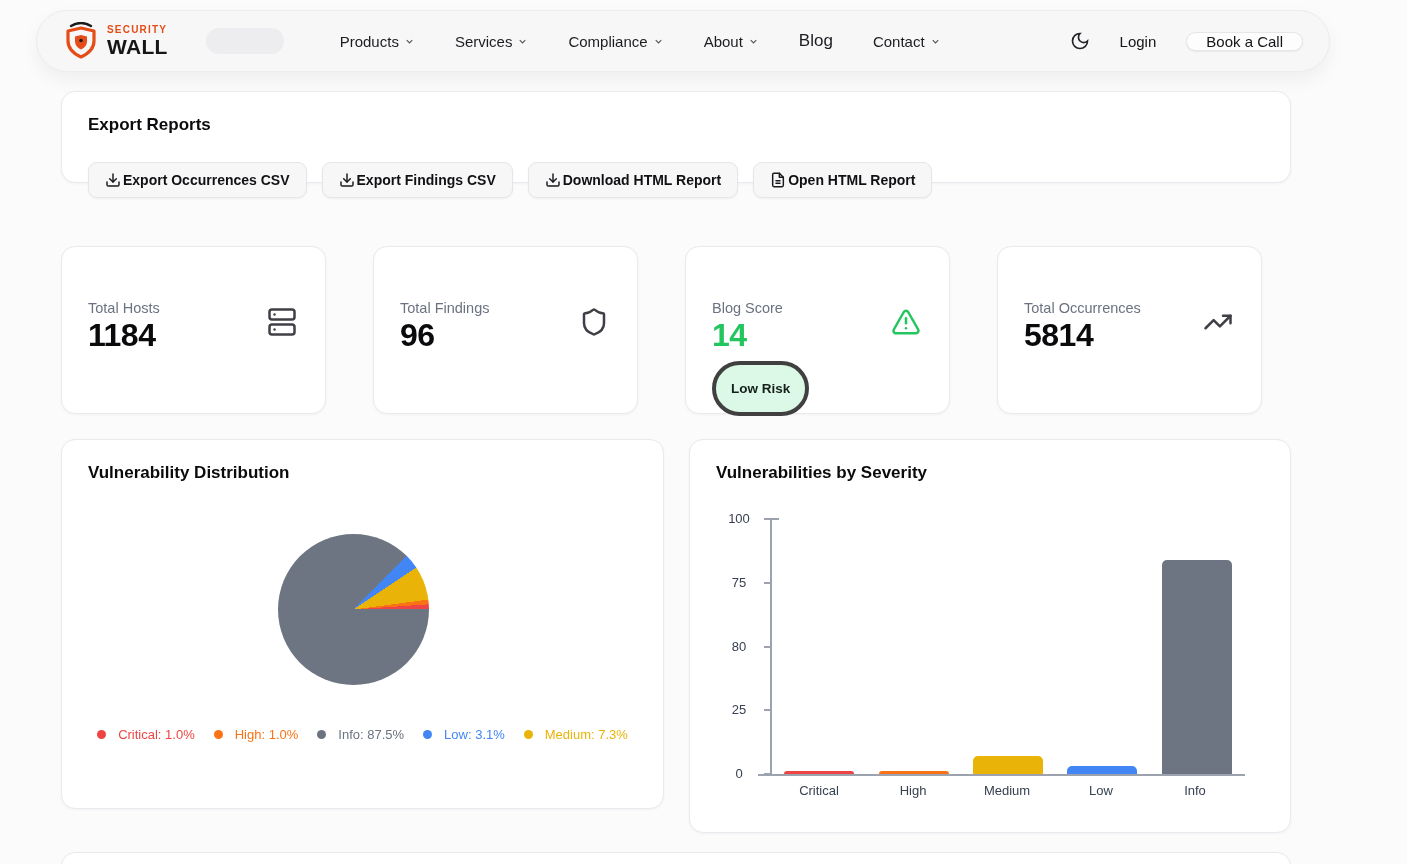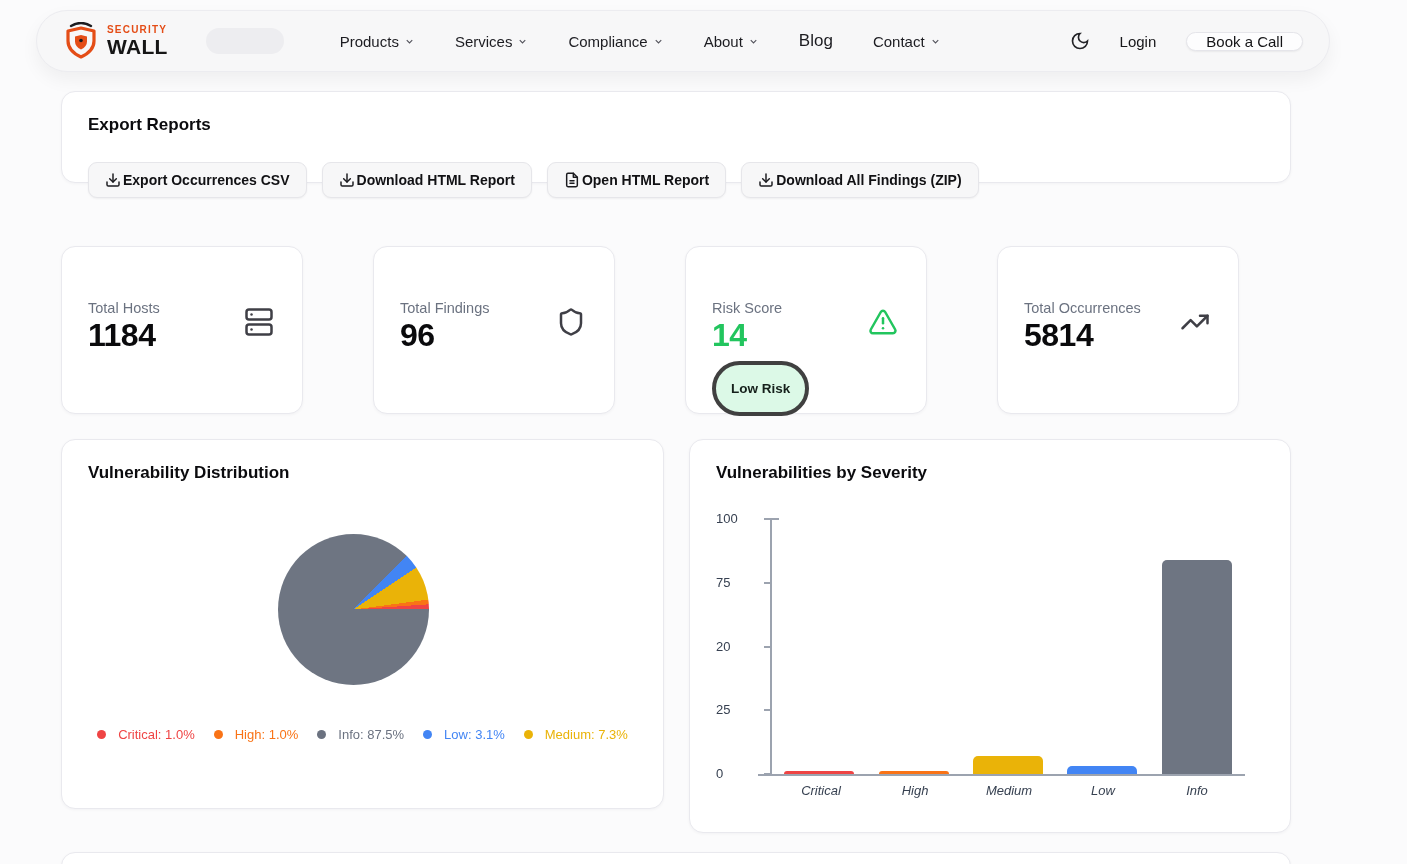--- a/index.html
+++ b/index.html
@@ -47,21 +47,21 @@
   .export-buttons { position:absolute; left:26px; top:70px; display:flex; gap:15px; }
   .export-btn {
     display:flex; align-items:center; gap:2px; height:36px; padding:0 16px;
     background:#f7f7f8; border:1px solid #e6e6ea; border-radius:9px;
     font-size:14px; font-weight:700; color:#111114; cursor:pointer;
     box-shadow:0 1px 2px rgba(0,0,0,.05);
     font-family:"Liberation Sans", sans-serif; white-space:nowrap;
   }
   .btn-icon { width:16px; height:16px; display:flex; color:#1b1b1f; }
   
-  .stat-card { top:246px; width:242px; height:168px; }
+  .stat-card { top:246px; width:265px; height:168px; }
   .stat-card.c1 { left:61px; } .stat-card.c2 { left:373px; }
   .stat-card.c3 { left:685px; } .stat-card.c4 { left:997px; }
   .stat-label { position:absolute; left:26px; top:53px; font-size:14.5px; color:#6b7280; }
   .stat-value { position:absolute; left:26px; top:70px; font-size:32px; font-weight:800; color:#0a0a0c; letter-spacing:-.5px; }
   .stat-value.green { color:#22c55e; }
   .stat-icon { position:absolute; right:28px; top:60px; width:30px; height:30px; color:#3f3f46; }
   .stat-icon.green { color:#22c55e; }
   .risk-badge {
     position:absolute; left:26px; top:114px;
     background:#dcf9e7; border:4px solid #404040; border-radius:999px;
@@ -77,25 +77,25 @@
   .pie-legend {
     position:absolute; left:0; top:287px; width:100%;
     display:flex; justify-content:center; gap:19px; font-size:13px;
   }
   .legend-item { display:flex; align-items:center; gap:12px; white-space:nowrap; }
   .legend-dot { width:9px; height:9px; border-radius:50%; }
   
   .y-axis-line { position:absolute; left:80px; top:78px; width:2px; height:258px; background:#9ca3af; }
   .x-axis-line { position:absolute; left:68px; top:334px; width:487px; height:2px; background:#9ca3af; }
   .axis-cap { position:absolute; left:80px; top:78px; width:9px; height:2px; background:#9ca3af; }
-  .ytick-label { position:absolute; width:46px; text-align:left; font-size:13px; color:#374151; }
+  .ytick-label { position:absolute; width:46px; text-align:center; font-size:13px; color:#374151; }
   .ytick-mark { position:absolute; width:7px; height:2px; background:#9ca3af; }
   .bars-row { position:absolute; left:82px; top:79px; width:472px; height:255px; display:flex; align-items:flex-end; justify-content:space-around; }
   .bar { width:70px; border-radius:5px 5px 0 0; }
-  .xlabels-row { position:absolute; left:82px; top:343px; width:472px; display:flex; justify-content:flex-end;font-style:italic; }
+  .xlabels-row { position:absolute; left:82px; top:343px; width:472px; display:flex; justify-content:flex-start; }
   .xlabel { width:94px; text-align:center; font-size:13px; color:#374151; }
   
   .bottom-card { left:61px; top:852px; width:1230px; height:30px; border-radius:14px 14px 0 0; }
 </style>
 </head>
 <body>
 
 <div class="header">
   <div class="logo">
     <svg width="36" height="38" viewBox="0 0 36 38">
@@ -173,42 +173,42 @@
       <span>Export Occurrences CSV</span>
     </button>
     <button class="export-btn">
       <span class="btn-icon">
         <svg viewBox="0 0 24 24" fill="none" stroke="currentColor" stroke-width="2.2" stroke-linecap="round" stroke-linejoin="round" width="16" height="16">
             <path d="M21 15v4a2 2 0 0 1-2 2H5a2 2 0 0 1-2-2v-4"></path>
             <polyline points="7 10 12 15 17 10"></polyline>
             <line x1="12" y1="15" x2="12" y2="3"></line>
           </svg>
       </span>
+      <span>Export Findings CSV</span>
+    </button>
+    <button class="export-btn">
+      <span class="btn-icon">
+        <svg viewBox="0 0 24 24" fill="none" stroke="currentColor" stroke-width="2.2" stroke-linecap="round" stroke-linejoin="round" width="16" height="16">
+            <path d="M21 15v4a2 2 0 0 1-2 2H5a2 2 0 0 1-2-2v-4"></path>
+            <polyline points="7 10 12 15 17 10"></polyline>
+            <line x1="12" y1="15" x2="12" y2="3"></line>
+          </svg>
+      </span>
       <span>Download HTML Report</span>
     </button>
     <button class="export-btn">
       <span class="btn-icon">
         <svg viewBox="0 0 24 24" fill="none" stroke="currentColor" stroke-width="2.2" stroke-linecap="round" stroke-linejoin="round" width="16" height="16">
             <path d="M14 2H6a2 2 0 0 0-2 2v16a2 2 0 0 0 2 2h12a2 2 0 0 0 2-2V8z"></path>
             <polyline points="14 2 14 8 20 8"></polyline>
             <line x1="9" y1="13" x2="15" y2="13"></line>
             <line x1="9" y1="17" x2="15" y2="17"></line>
           </svg>
       </span>
       <span>Open HTML Report</span>
-    </button>
-    <button class="export-btn">
-      <span class="btn-icon">
-        <svg viewBox="0 0 24 24" fill="none" stroke="currentColor" stroke-width="2.2" stroke-linecap="round" stroke-linejoin="round" width="16" height="16">
-            <path d="M21 15v4a2 2 0 0 1-2 2H5a2 2 0 0 1-2-2v-4"></path>
-            <polyline points="7 10 12 15 17 10"></polyline>
-            <line x1="12" y1="15" x2="12" y2="3"></line>
-          </svg>
-      </span>
-      <span>Download All Findings (ZIP)</span>
     </button>
   </div>
 </div>
 
 <div class="card stat-card c1">
   <div class="stat-label">Total Hosts</div>
   <div class="stat-value">1184</div>
   <span class="stat-icon">
     <svg viewBox="0 0 24 24" fill="none" stroke="currentColor" stroke-width="2" stroke-linecap="round" stroke-linejoin="round" width="30" height="30">
         <rect x="2" y="2" width="20" height="8" rx="2"></rect>
@@ -221,21 +221,21 @@
 <div class="card stat-card c2">
   <div class="stat-label">Total Findings</div>
   <div class="stat-value">96</div>
   <span class="stat-icon">
     <svg viewBox="0 0 24 24" fill="none" stroke="currentColor" stroke-width="2" stroke-linecap="round" stroke-linejoin="round" width="30" height="30">
         <path d="M20 13c0 5-3.5 7.5-7.66 8.95a1 1 0 0 1-.67-.01C7.5 20.5 4 18 4 13V6a1 1 0 0 1 1-1c2 0 4.5-1.2 6.24-2.72a1.17 1.17 0 0 1 1.52 0C14.51 3.81 17 5 19 5a1 1 0 0 1 1 1z"></path>
       </svg>
   </span>
 </div>
 <div class="card stat-card c3">
-  <div class="stat-label">Risk Score</div>
+  <div class="stat-label">Blog Score</div>
   <div class="stat-value green">14</div>
   <span class="stat-icon green">
     <svg viewBox="0 0 24 24" fill="none" stroke="currentColor" stroke-width="2" stroke-linecap="round" stroke-linejoin="round" width="30" height="30">
         <path d="m21.73 18-8-14a2 2 0 0 0-3.48 0l-8 14A2 2 0 0 0 4 21h16a2 2 0 0 0 1.73-3"></path>
         <line x1="12" y1="9" x2="12" y2="13"></line>
         <line x1="12" y1="17" x2="12.01" y2="17"></line>
       </svg>
   </span>
   <span class="risk-badge">Low Risk</span>
 </div>
@@ -280,21 +280,21 @@
 <div class="card bar-card">
   <div class="card-title">Vulnerabilities by Severity</div>
   <div class="axis-cap"></div>
   <div class="y-axis-line"></div>
   <div class="x-axis-line"></div>
   <div id="yticks">
       <div class="ytick-label" style="left: 26px; top: 326px;">0</div>
       <div class="ytick-mark" style="left: 74px; top: 333px;"></div>
       <div class="ytick-label" style="left: 26px; top: 262.25px;">25</div>
       <div class="ytick-mark" style="left: 74px; top: 269.25px;"></div>
-      <div class="ytick-label" style="left: 26px; top: 198.5px;">20</div>
+      <div class="ytick-label" style="left: 26px; top: 198.5px;">80</div>
       <div class="ytick-mark" style="left: 74px; top: 205.5px;"></div>
       <div class="ytick-label" style="left: 26px; top: 134.75px;">75</div>
       <div class="ytick-mark" style="left: 74px; top: 141.75px;"></div>
       <div class="ytick-label" style="left: 26px; top: 71px;">100</div>
       <div class="ytick-mark" style="left: 74px; top: 78px;"></div>
     </div>
   <div class="bars-row" id="bars">
       <div class="bar" style="height: 2.55px; background: rgb(239, 68, 68);"></div>
       <div class="bar" style="height: 2.55px; background: rgb(249, 115, 22);"></div>
       <div class="bar" style="height: 17.85px; background: rgb(234, 179, 8);"></div>

